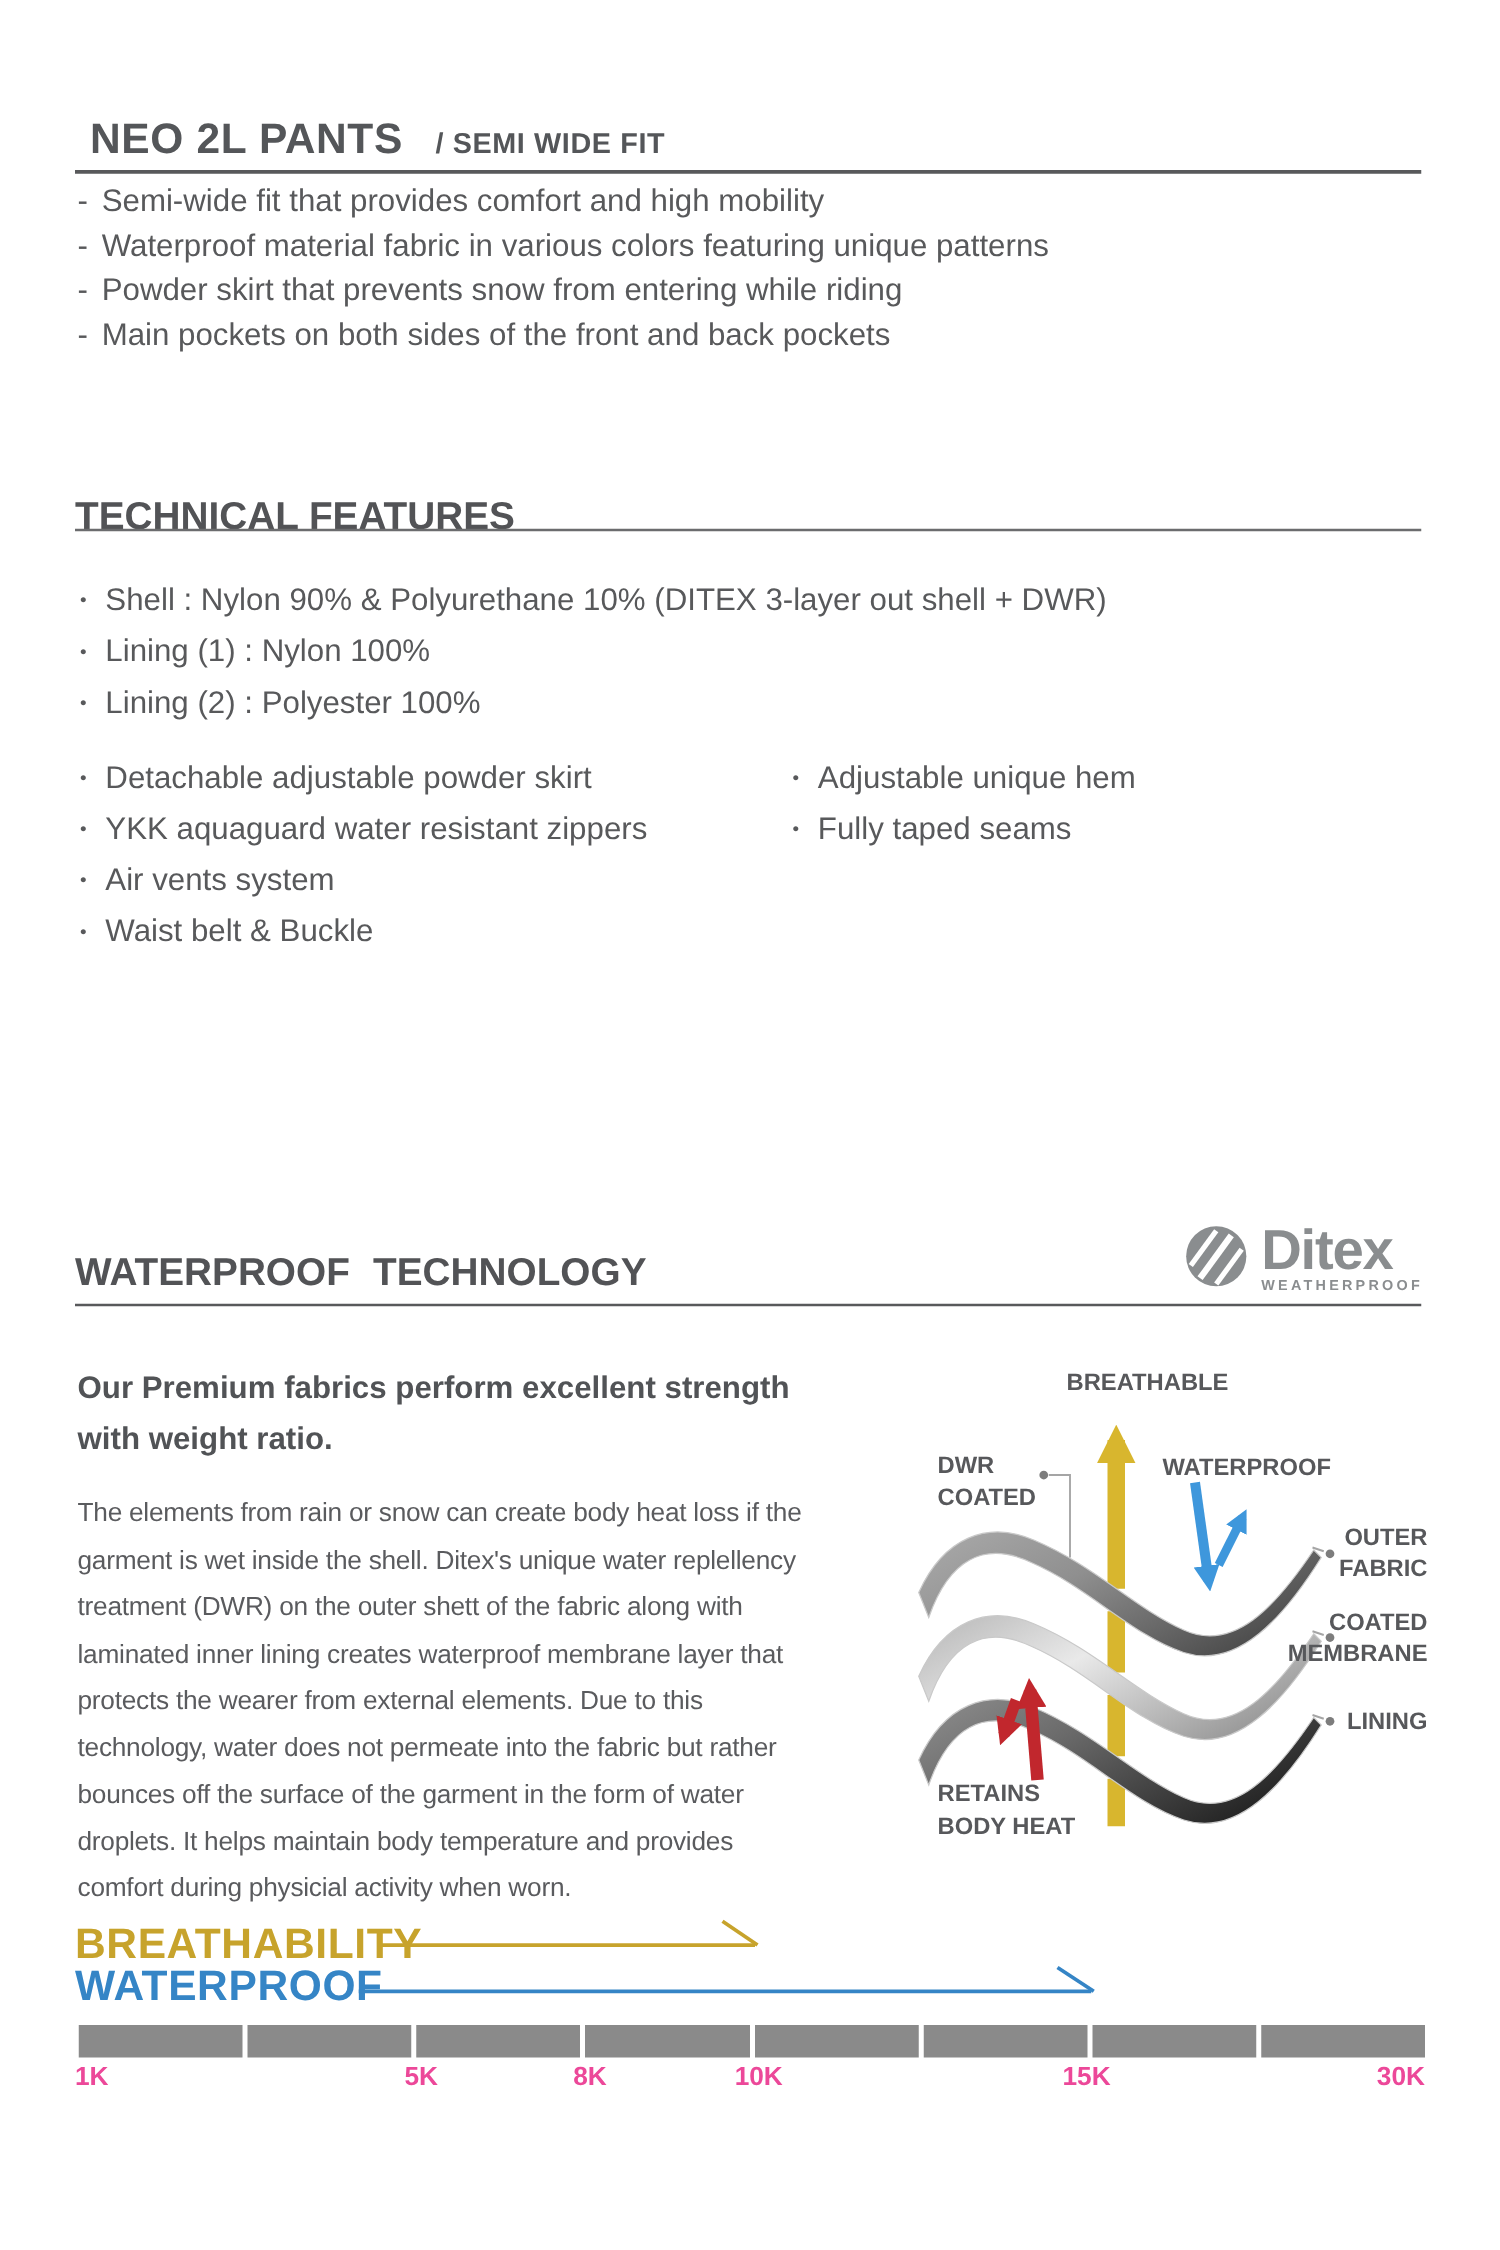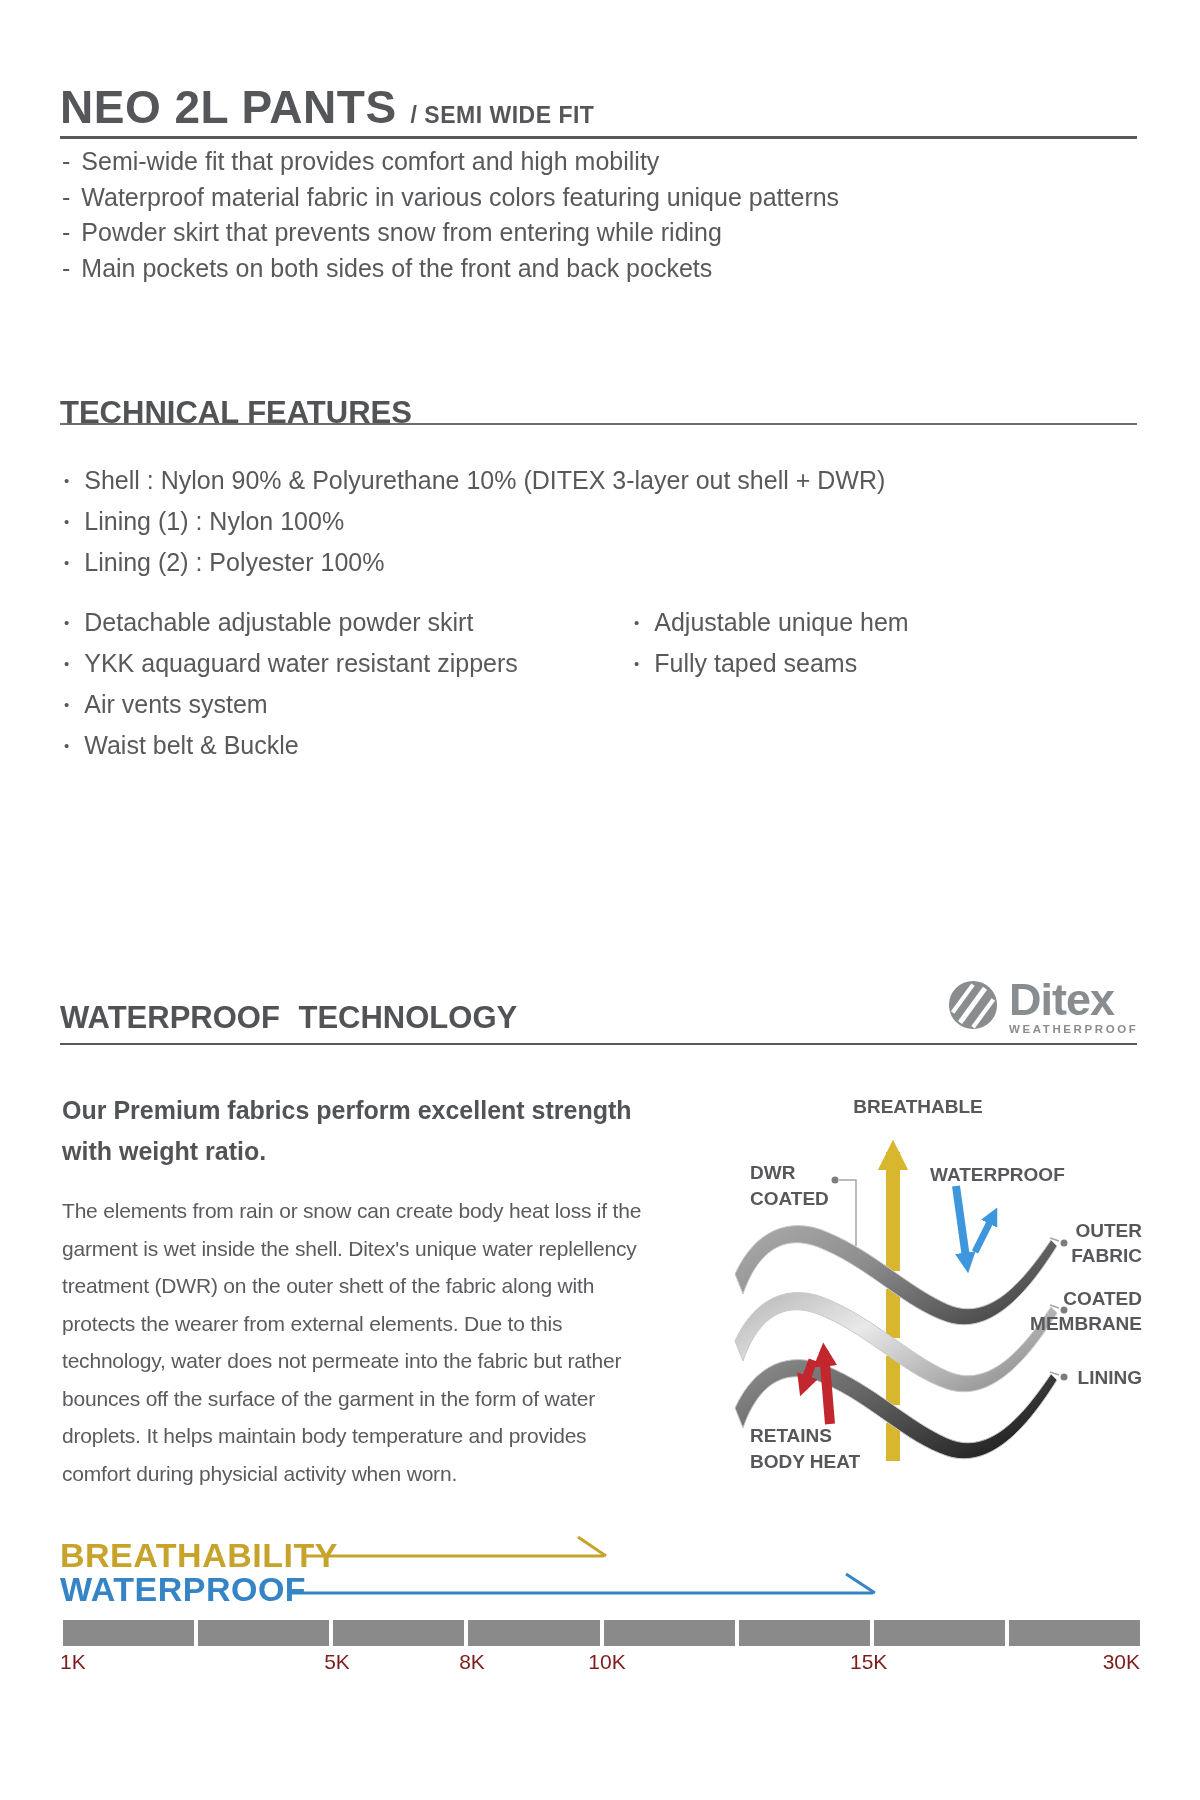--- a/index.html
+++ b/index.html
@@ -1,21 +1,21 @@
 <!DOCTYPE html>
 <html><head>
 <meta charset="utf-8">
 <style>
   html,body{margin:0;padding:0;background:#fff;}
   .page{position:relative;width:1200px;height:1800px;background:#fff;overflow:hidden;
         font-family:"Liberation Sans",sans-serif;color:#58595B;}
 
   
   .title-row{position:absolute;left:60px;top:80px;display:flex;align-items:baseline;gap:14px;}
-  .title-row h1{margin:0;font-size:46px;font-weight:bold;color:#545659;letter-spacing:.5px;}
+  .title-row h1{margin:12px;font-size:34px;font-weight:bold;color:#545659;letter-spacing:.5px;}
   .fit{font-size:23px;font-weight:bold;color:#545659;letter-spacing:.5px;}
   .rule{position:absolute;left:60px;width:1077px;background:#58595B;}
   .rule-title{top:136px;height:3px;}
   .rule-tech{top:423px;height:2px;background:#6b6c6e;}
   .rule-wp{top:1043px;height:2px;}
 
   ul.plain{list-style:none;margin:0;padding:0;}
   .dash-list{position:absolute;left:62px;top:144px;font-size:25px;line-height:35.5px;color:#58595B;}
   .dash-list .blt{margin-right:11px;}
 
@@ -52,21 +52,21 @@
   .lbl-lining{left:380px;top:275px;width:112px;text-align:right;}
   .lbl-retains{left:100px;top:333px;}
 
   
   .rate-lbl{position:absolute;font-size:34px;font-weight:bold;letter-spacing:.5px;}
   .breath-lbl{left:60px;top:1536px;color:#C7A32C;}
   .wpf-lbl{left:60px;top:1570px;color:#3585C6;}
   .arrows-svg{position:absolute;left:60px;top:1530px;}
   .scale-bar{position:absolute;left:63px;top:1620px;width:1077px;height:26px;display:flex;gap:4px;}
   .scale-bar .seg{flex:1;background:#8A8A8A;}
-  .scale-lbl{position:absolute;top:1650px;font-size:21px;font-weight:normal;color:#7f1d1d;}
+  .scale-lbl{position:absolute;top:1650px;font-size:21px;font-weight:bold;color:#ec4899;}
   .s1{left:60px;} .s5{left:317px;width:40px;text-align:center;}
   .s8{left:452px;width:40px;text-align:center;} .s10{left:580px;width:54px;text-align:center;}
   .s15{left:850px;width:54px;text-align:left;} .s20{left:1092px;width:48px;text-align:right;}
 </style>
 </head>
 <body>
 
 <div class="page">
 
   <div class="title-row">
@@ -122,20 +122,21 @@
 
   <div class="intro">
     <div>Our Premium fabrics perform excellent strength</div>
     <div>with weight ratio.</div>
   </div>
 
   <div class="para">
     <div>The elements from rain or snow can create body heat loss if the</div>
     <div>garment is wet inside the shell. Ditex's unique water replellency</div>
     <div>treatment (DWR)  on the outer shett of the fabric along with</div>
+    <div>laminated inner lining creates waterproof membrane layer that</div>
     <div>protects the wearer from external elements. Due to this</div>
     <div>technology, water does not permeate into the fabric but rather</div>
     <div>bounces off the surface of the garment in the form of water</div>
     <div>droplets. It helps maintain body temperature and provides</div>
     <div>comfort during physicial activity when worn.</div>
   </div>
 
   <div class="diagram">
     <svg width="540" height="380" viewBox="0 0 540 380">
       <defs>

